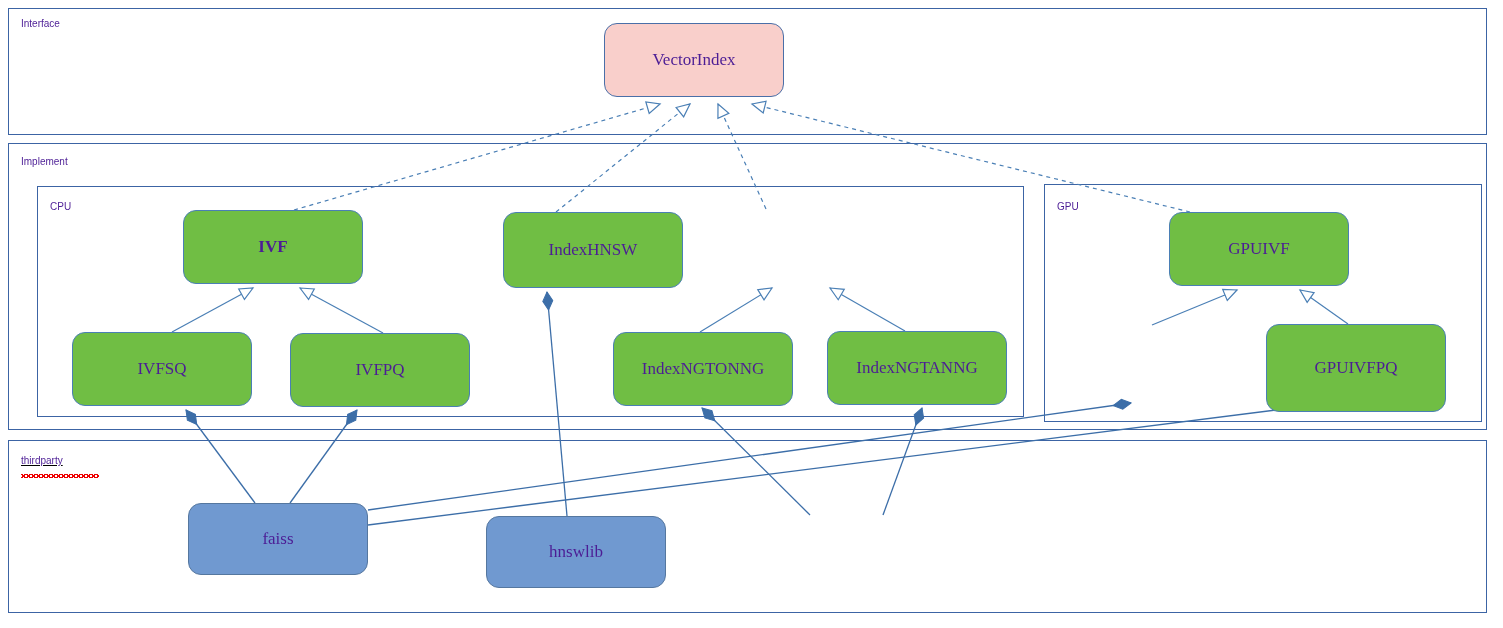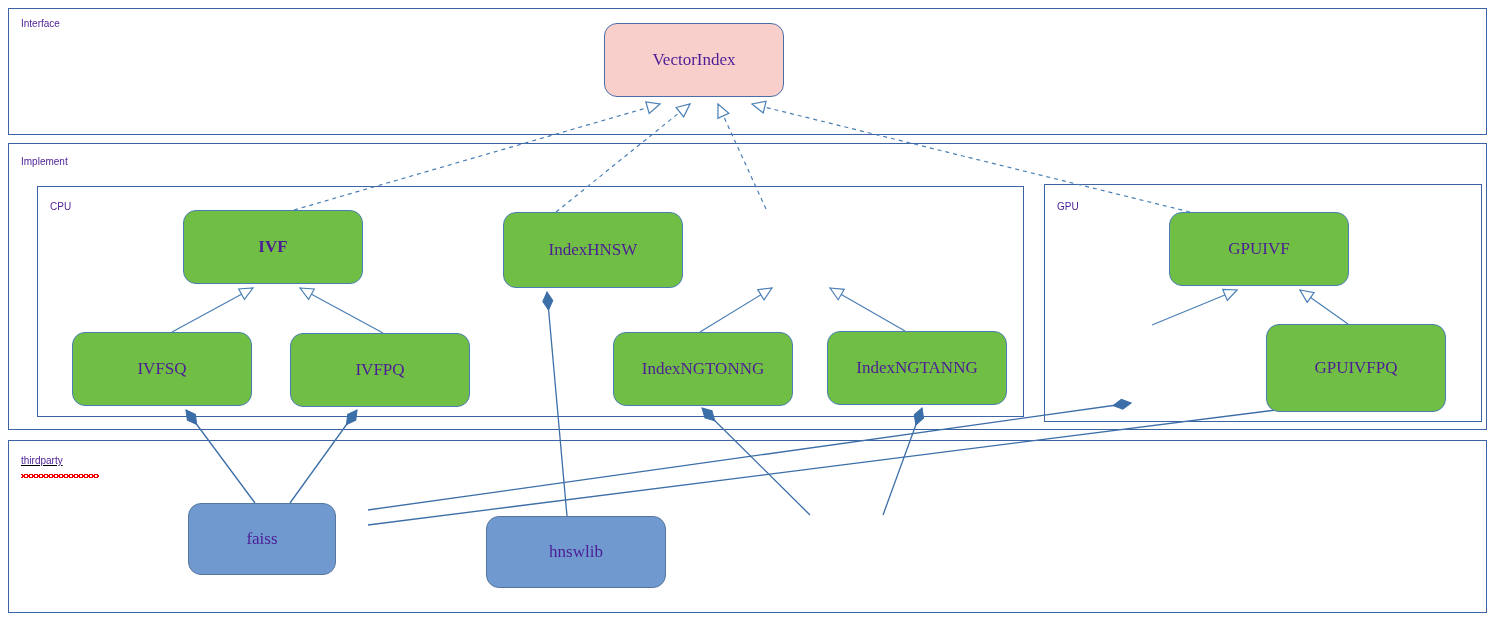--- a/index.html
+++ b/index.html
@@ -131,19 +131,19 @@
     </div>
     <div class="node green" style="left: 827px; top: 331px; width: 180px; height: 74px; justify-content: center;">
       <span>IndexNGTANNG</span>
     </div>
     <div class="node green" style="left: 1169px; top: 212px; width: 180px; height: 74px;">
       <span>GPUIVF</span>
     </div>
     <div class="node green" style="left: 1266px; top: 324px; width: 180px; height: 88px; text-align: right;">
       <span>GPUIVFPQ</span>
     </div>
-    <div class="node blue" style="left: 188px; top: 503px; width: 148px; height: 72px;">
+    <div class="node blue" style="left: 188px; top: 503px; width: 180px; height: 72px;">
       <span>faiss</span>
     </div>
     <div class="node blue" style="left: 486px; top: 516px; width: 180px; height: 72px;">
       <span>hnswlib</span>
     </div>
   </div>
 
 </body></html>

